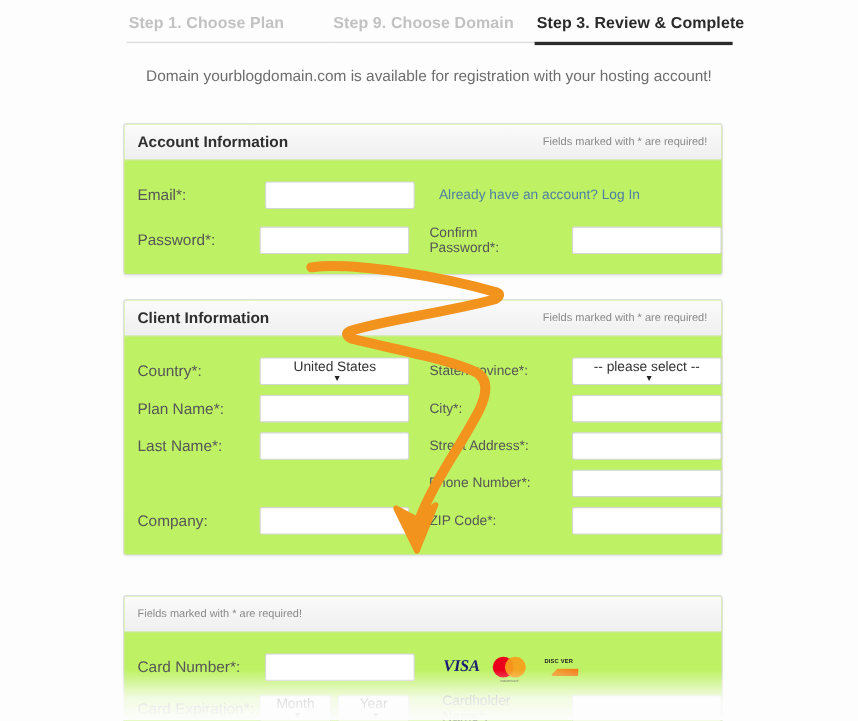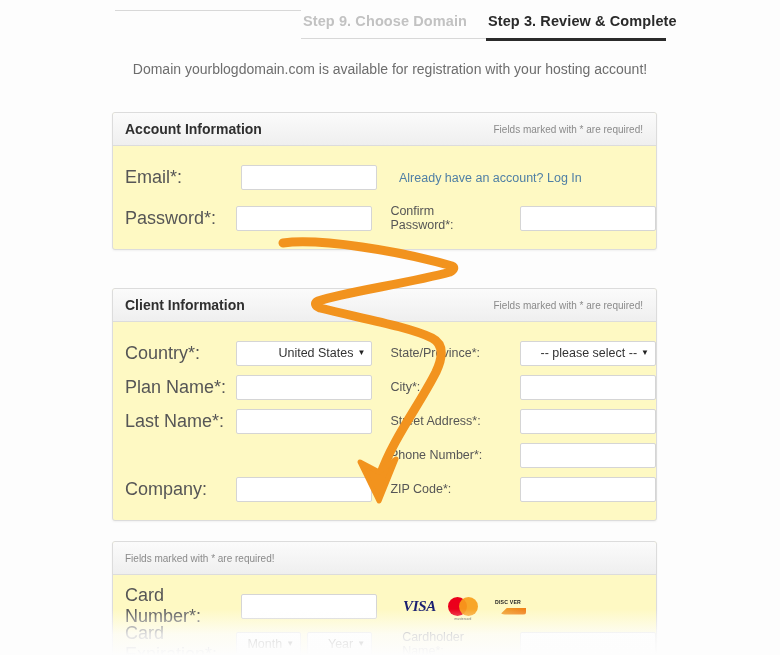--- a/index.html
+++ b/index.html
@@ -56,21 +56,21 @@
     color: #6d6d6d;
     font-size: 14px;
     margin-top: 12px;
   }
 
   
   .panel {
     position: absolute;
     left: 112px;
     width: 545px;
-    background: #fef9c3;
+    background: #bef264;
     border: 1px solid #dcdcdc;
     border-radius: 3px;
     box-shadow: 0 1px 2px rgba(0,0,0,.05);
     box-sizing: border-box;
   }
   .panel-head {
     height: 32px;
     display: flex;
     align-items: center;
     justify-content: space-between;
@@ -92,21 +92,21 @@
 
   .row {
     display: flex;
     align-items: center;
     height: 34px;
   }
   .cell-l {
     width: 128px;
     padding-left: 12px;
     box-sizing: border-box;
-    font-size: 18px;
+    font-size: 14px;
     color: #565656;
   }
   .cell-f { width: 140px; }
   .cell-l2 {
     width: 116px;
     box-sizing: border-box;
     font-size: 12.5px;
     color: #565656;
     padding-left: 4px;
   }
@@ -121,22 +121,23 @@
     border-radius: 2px;
     font-family: "Liberation Sans", sans-serif;
     font-size: 12.5px;
     color: #333;
     padding: 0 6px;
     outline: none;
   }
   .sel {
     display: flex;
     align-items: center;
-    justify-content: flex-end;
+    justify-content: center;
     cursor: pointer;
+    flex-direction: column;
   }
   .sel .caret {
     font-size: 8px;
     color: #222;
     line-height: 1;
     margin-left: 4px;
   }
   .link {
     font-size: 12.5px;
     color: #4f7fa5;
@@ -171,20 +172,21 @@
 
   .annot { position: absolute; left: 0; top: 0; pointer-events: none; }
 </style>
 </head>
 <body>
 
 <div class="page">
 
   <div class="steps">
     <div class="step inactive step-1">
+      <span class="lbl">Step 1. Choose Plan</span>
       <span class="rule"></span>
     </div>
     <div class="step inactive step-2">
       <span class="lbl">Step 9. Choose Domain</span>
       <span class="rule"></span>
     </div>
     <div class="step active step-3">
       <span class="lbl">Step 3. Review &amp; Complete</span>
       <span class="rule"></span>
     </div>
@@ -213,21 +215,21 @@
           <input class="txt" type="password" value="" style="">
         </div>
         <div class="cell-l2" style="width:128px;padding-left:18px;">Confirm Password*:</div>
         <div class="cell-f2">
           <input class="txt" type="password" value="" style="">
         </div>
       </div>
     </div>
   </div>
 
-  <div class="panel" style="top:288px;">
+  <div class="panel" style="top:272px;">
     <div class="panel-head">
       <span class="panel-title">Client Information</span>
       <span class="panel-req">Fields marked with * are required!</span>
     </div>
     <div class="panel-body">
 
       <div class="row">
         <div class="cell-l">Country*:</div>
         <div class="cell-f">
           <div class="sel">

